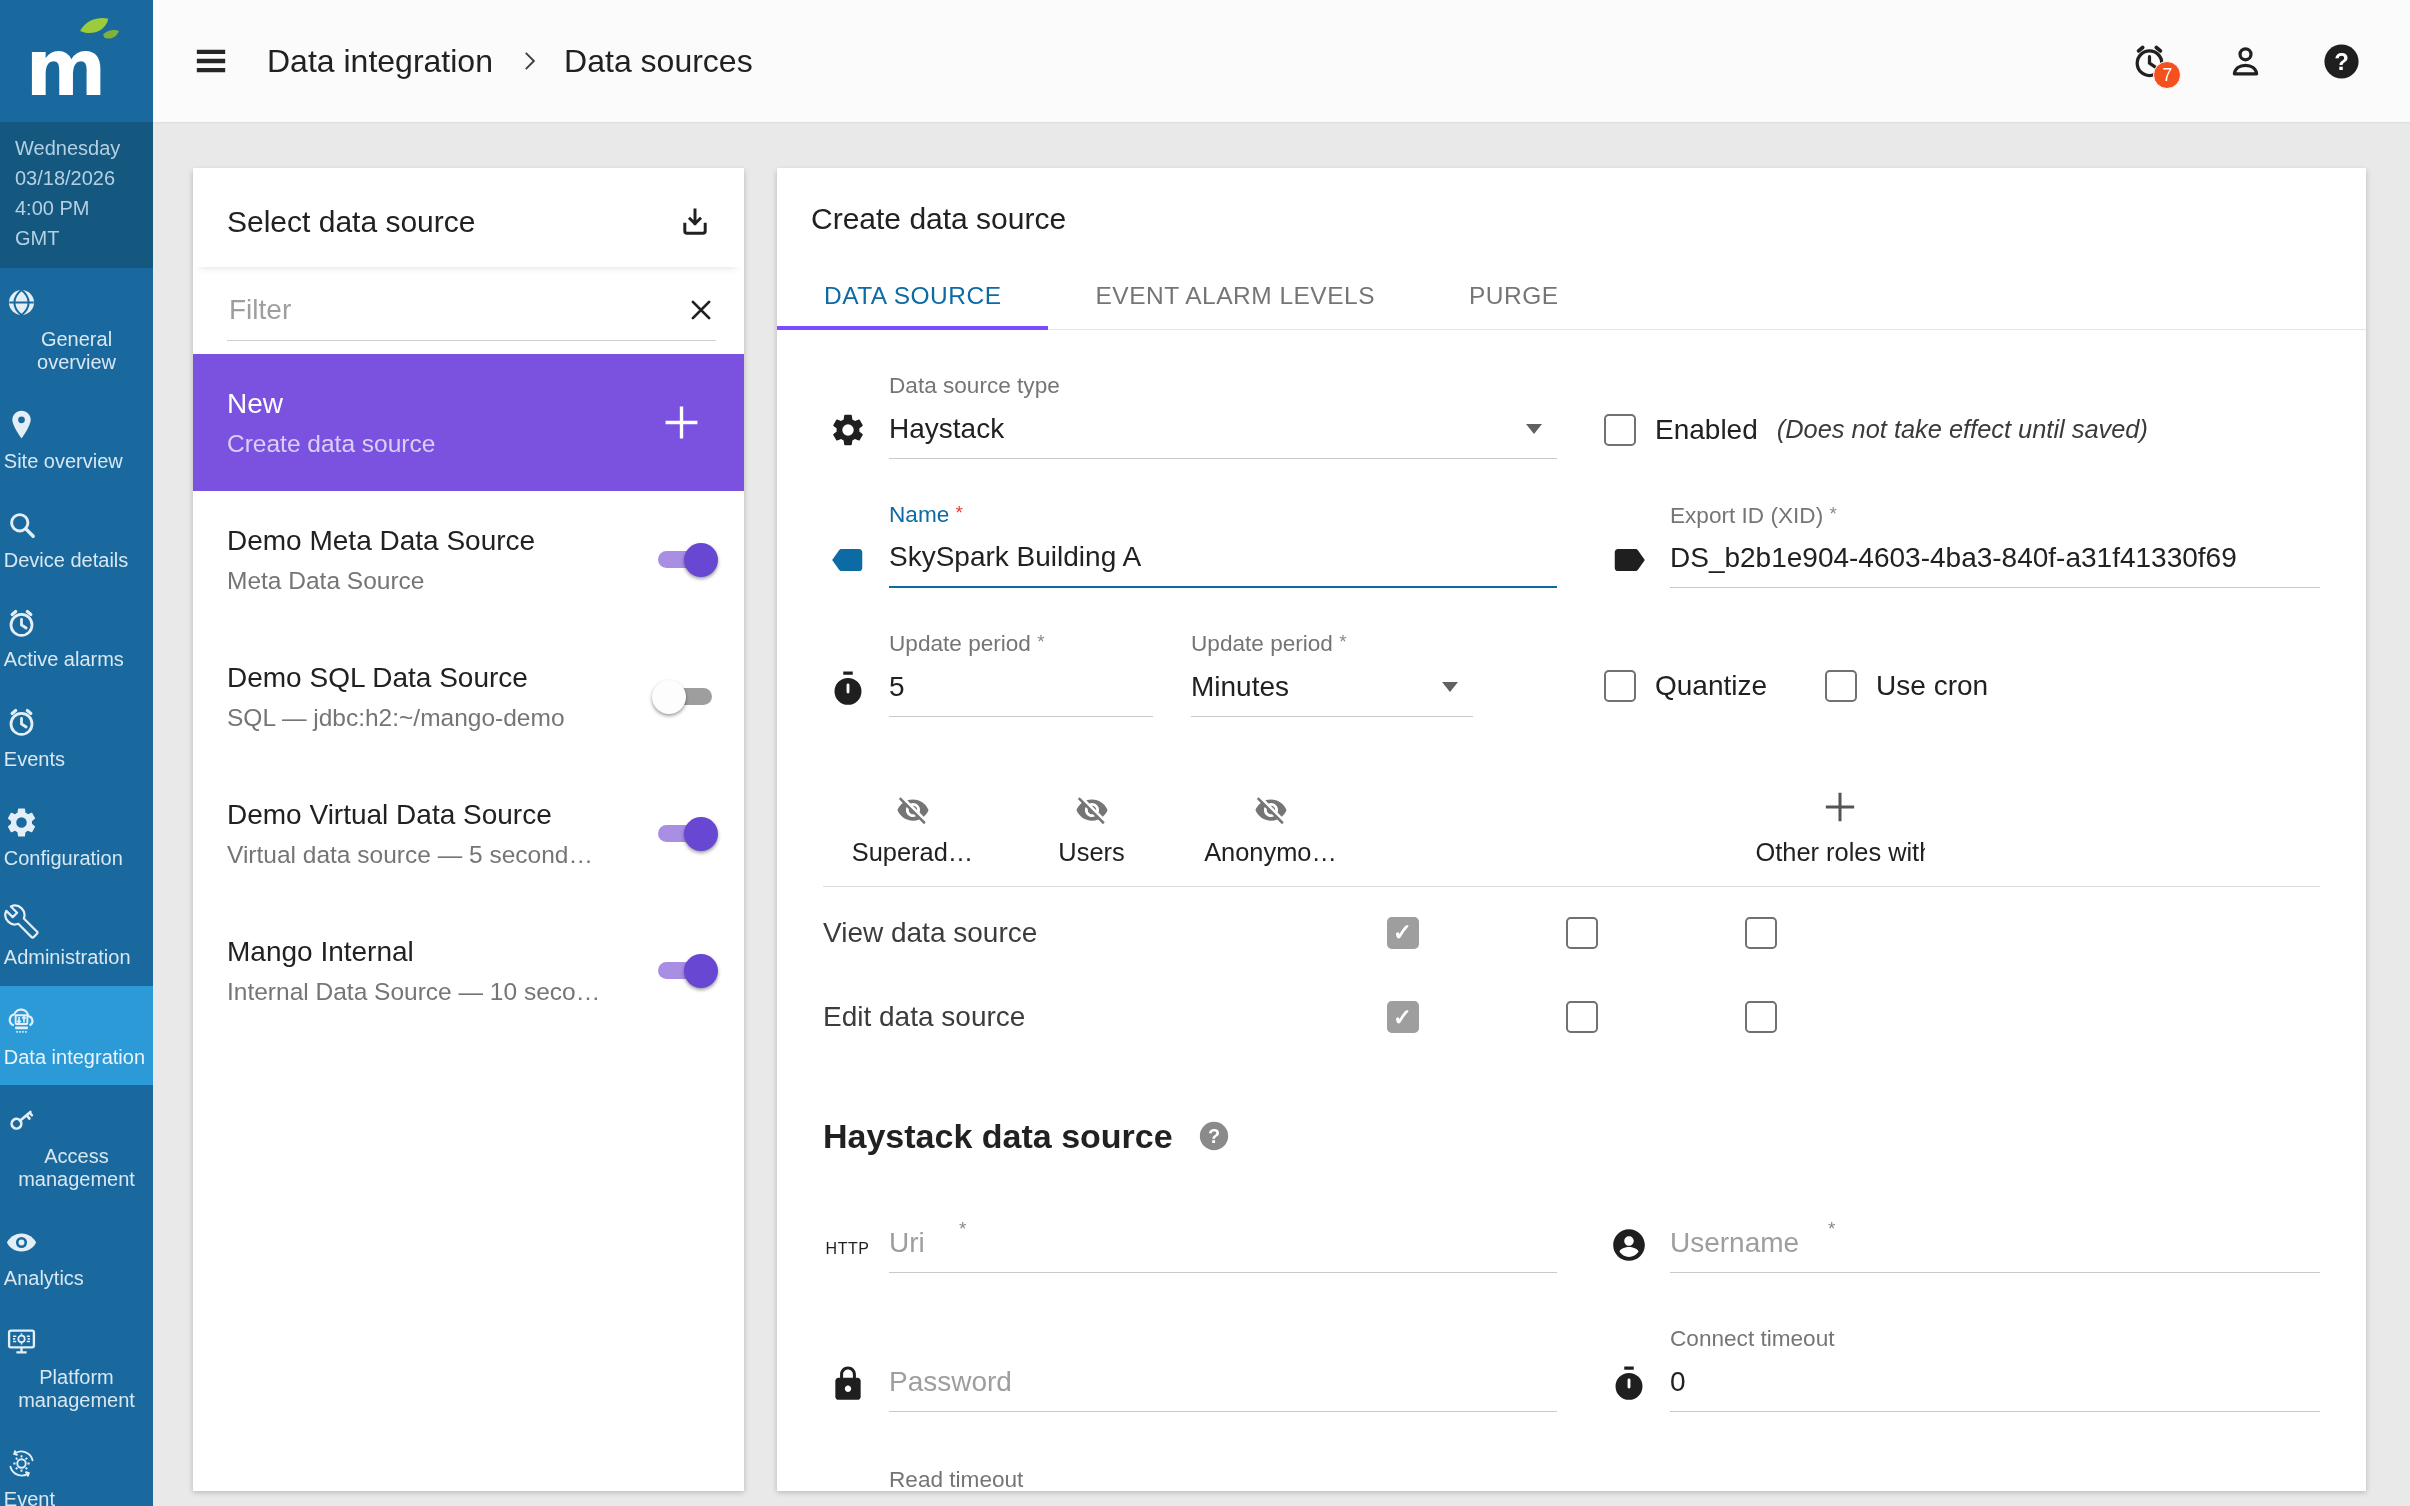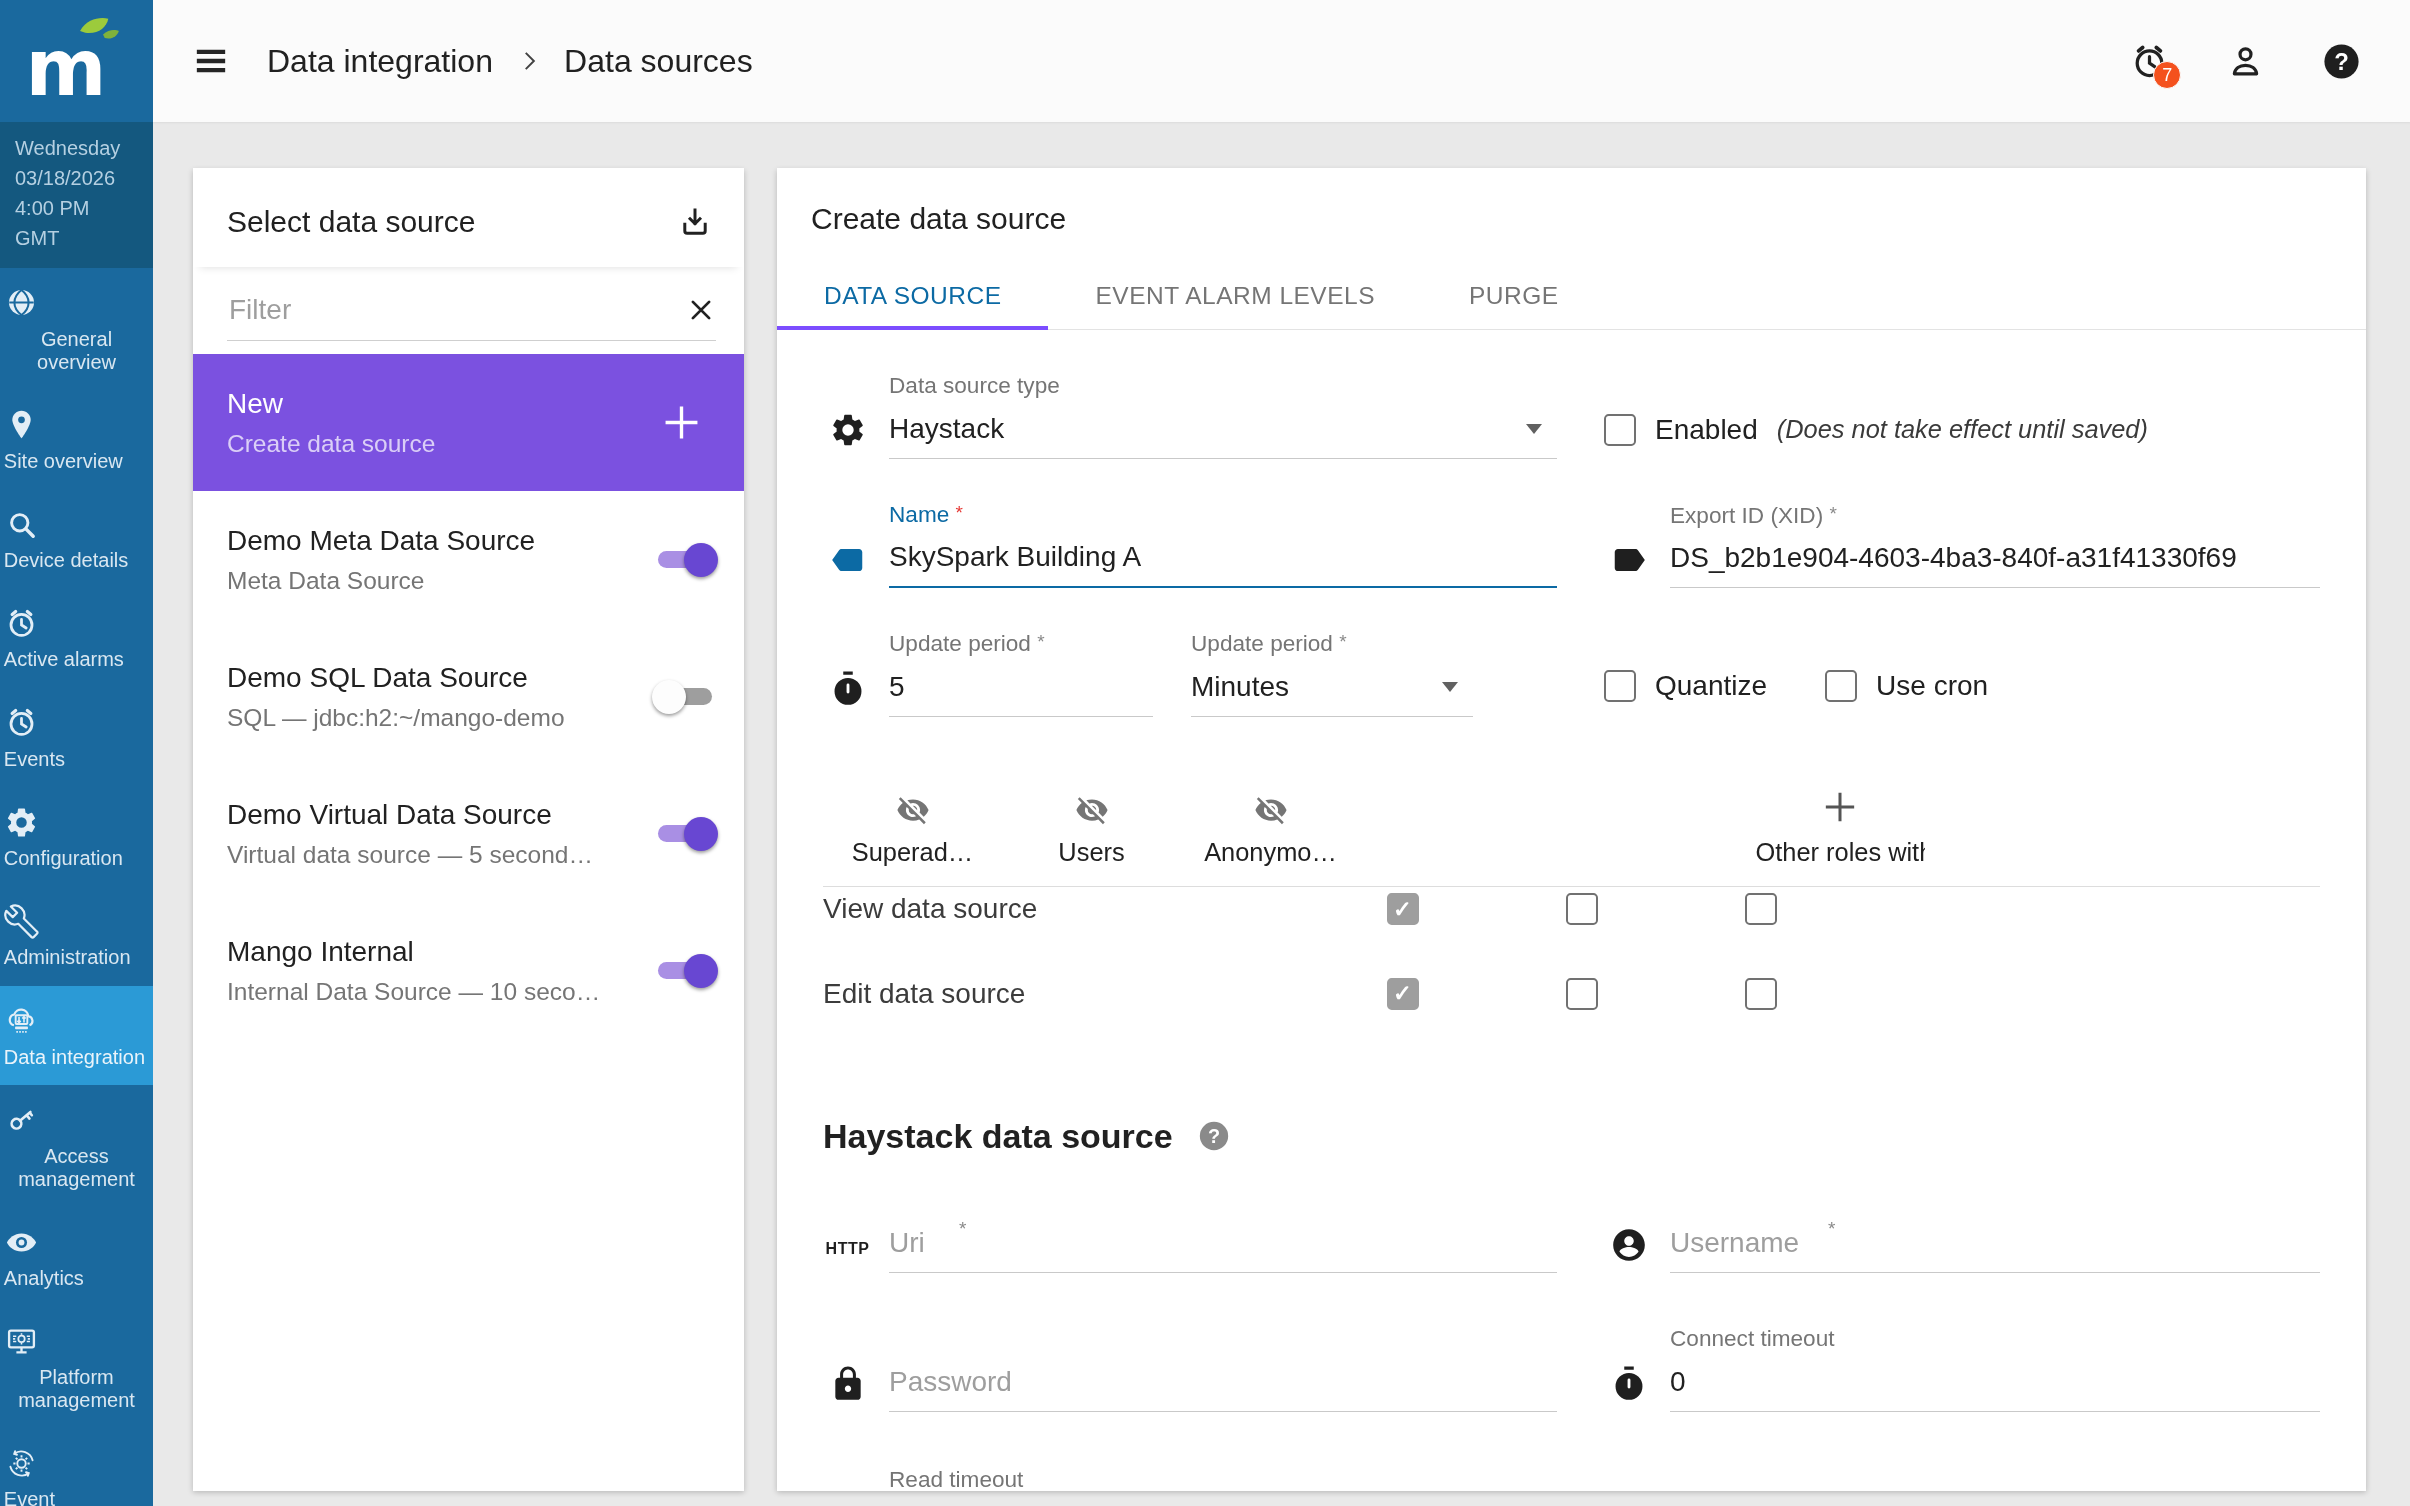--- a/index.html
+++ b/index.html
@@ -82,27 +82,27 @@
   
   .perm-header{display:flex;align-items:flex-end;margin-top:70px;padding-bottom:19px;border-bottom:0.9px solid #dddddd}
   .perm-title-wrap{width:490px;display:flex;align-items:center;gap:24.5px}
   .perm-title{font-size:32px;font-weight:bold;color:#212121}
   .help-icon{width:34px;height:34px;color:#8a8a8a;cursor:pointer}
   .perm-col{width:179px;display:flex;flex-direction:column;align-items:center;gap:11.3px}
   .perm-col .eyeoff{width:34px;height:34px;color:#757575;cursor:pointer}
   .perm-col-label{font-size:25.4px;font-weight:normal;color:#212121;max-width:169px;white-space:nowrap;overflow:hidden}
   .perm-other{flex:1;display:flex;flex-direction:column;align-items:center;gap:11.3px;cursor:pointer}
   .perm-other .plus{width:40px;height:40px;color:#555}
-  .perm-row{display:flex;height:79px;margin-top:5.6px}
+  .perm-row{display:flex;align-items:center;height:79px;margin-top:5.6px}
   .perm-row-label{width:490px;font-size:28px;color:#3c3c3c}
   .perm-cell{width:179px;display:flex;justify-content:center}
   
   .hs-head{display:flex;align-items:center;gap:24.5px;margin-top:60px}
   .hs-title{font-size:34px;font-weight:bold;color:#212121}
-  .http-tag{font-size:16px;font-weight:bold;color:#1f1f1f;letter-spacing:0.5px;padding-bottom:15px}
+  .http-tag{font-size:16px;font-weight:normal;color:#1f1f1f;letter-spacing:0.5px;padding-bottom:15px}
   .ph input{color:#a21caf}
   .mt46{margin-top:43px}.mt64{margin-top:60px}.mt56{margin-top:53px}
   .row3{display:flex;align-items:flex-end}
   .flip{transform:scaleX(-1)}
   .rt-label{font-size:22.6px;color:#757575;margin:55px 0 0 66px}
 </style>
 </head>
 <body>
 
 <svg width="0" height="0" style="position:absolute" aria-hidden="true">

